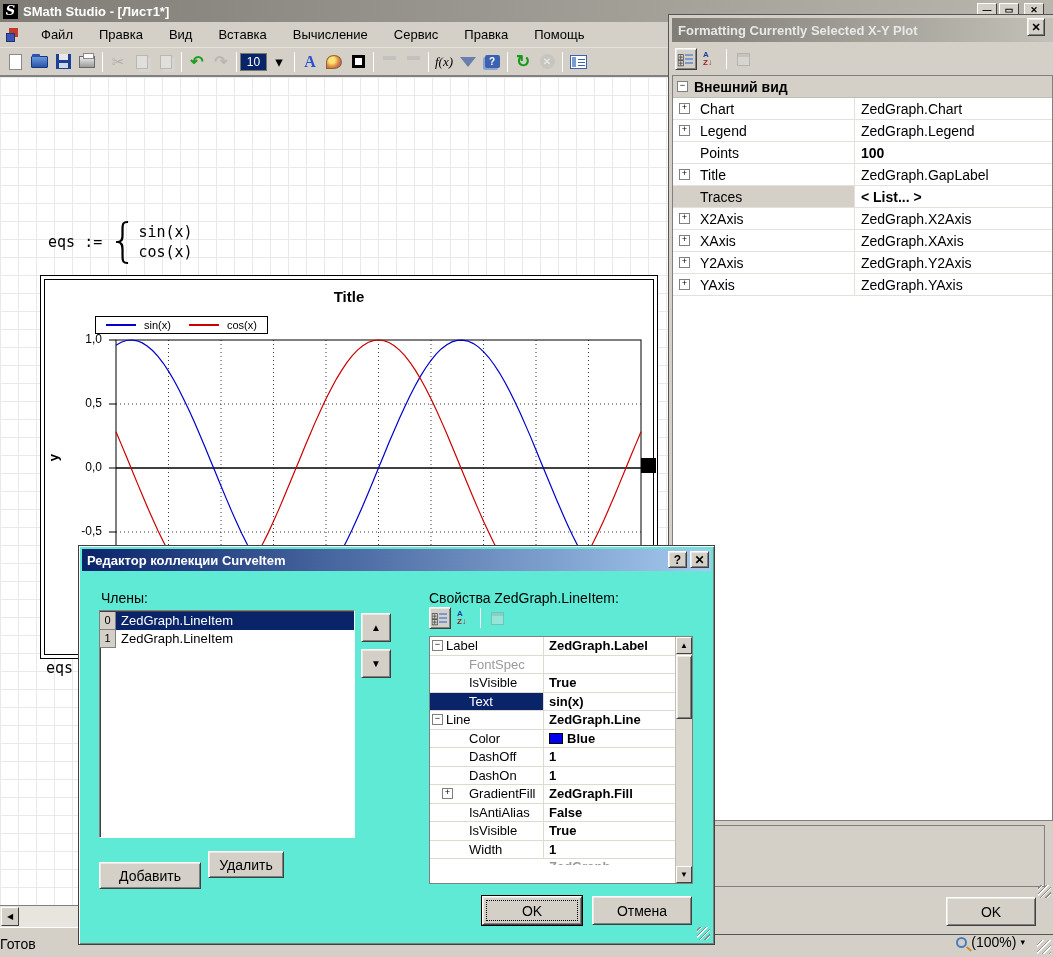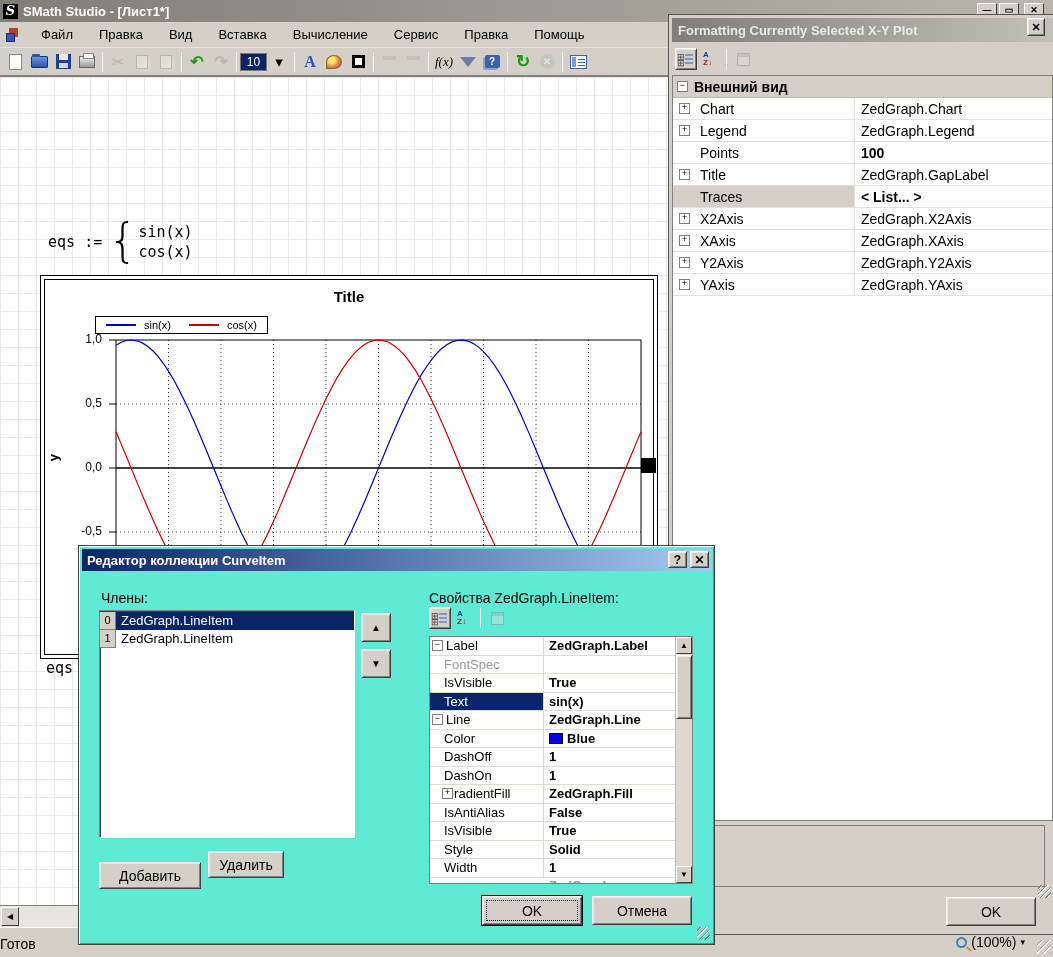--- a/index.html
+++ b/index.html
@@ -154,21 +154,21 @@
     text-align:center; font-size:11px; line-height:17px; }
   .mlabel { flex:1; padding:1px 0 0 5px; }
   .msel { background:#0a246a; color:#fff; }
   #btn-up { position:absolute; left:282px; top:67px; width:30px; height:29px; }
   #btn-down { position:absolute; left:282px; top:103px; width:30px; height:29px; }
   #pgrid { position:absolute; left:350px; top:90px; width:264px; height:248px; background:#fff;
     border:1px solid #808080; overflow:hidden; }
   .grow { height:18.5px; display:flex; align-items:center; border-bottom:1px solid #dedacf; font-size:13px; }
   .grow .gname { width:114px; height:100%; display:flex; align-items:center; padding-left:16px;
     position:relative; border-right:1px solid #dedacf; }
-  .grow .gname.child { padding-left:14px; }
+  .grow .gname.child { padding-left:39px; }
   .gname .expbox { position:absolute; left:2px; }
   .gname.child .expbox { left:12px; }
   .grow .gval { flex:1; padding-left:5px; display:flex; align-items:center; gap:4px; font-weight:bold; }
   .gsel { background:#0a246a; color:#fff; }
   .gdis { color:#9a9a9a; }
   .swatch { width:14px; height:11px; border:1px solid #000; }
   #pg-scroll { position:absolute; right:0; top:0; width:17px; height:100%; background:#dcd8d0; border-left:1px solid #c0bcb4; }
   #pg-thumb { position:absolute; left:0; top:18px; width:16px; height:64px; }
   .cutrow { height:6px; overflow:hidden; color:#999; font-size:13px; display:flex; }
   .cutrow span { padding-left:16px; width:114px; } .cutrow b { padding-left:5px; }
@@ -603,28 +603,20 @@
         <div class="grow">
           <div class="gname child">
             <span>IsVisible</span>
           </div>
           <div class="gval">
             <span>True</span>
           </div>
         </div>
         <div class="grow">
           <div class="gname child">
-            <span>Style</span>
-          </div>
-          <div class="gval">
-            <span>Solid</span>
-          </div>
-        </div>
-        <div class="grow">
-          <div class="gname child">
             <span>Width</span>
           </div>
           <div class="gval">
             <span>1</span>
           </div>
         </div>
         <div class="cutrow">
           <span></span>
           <b>ZedGraph</b>
         </div>

